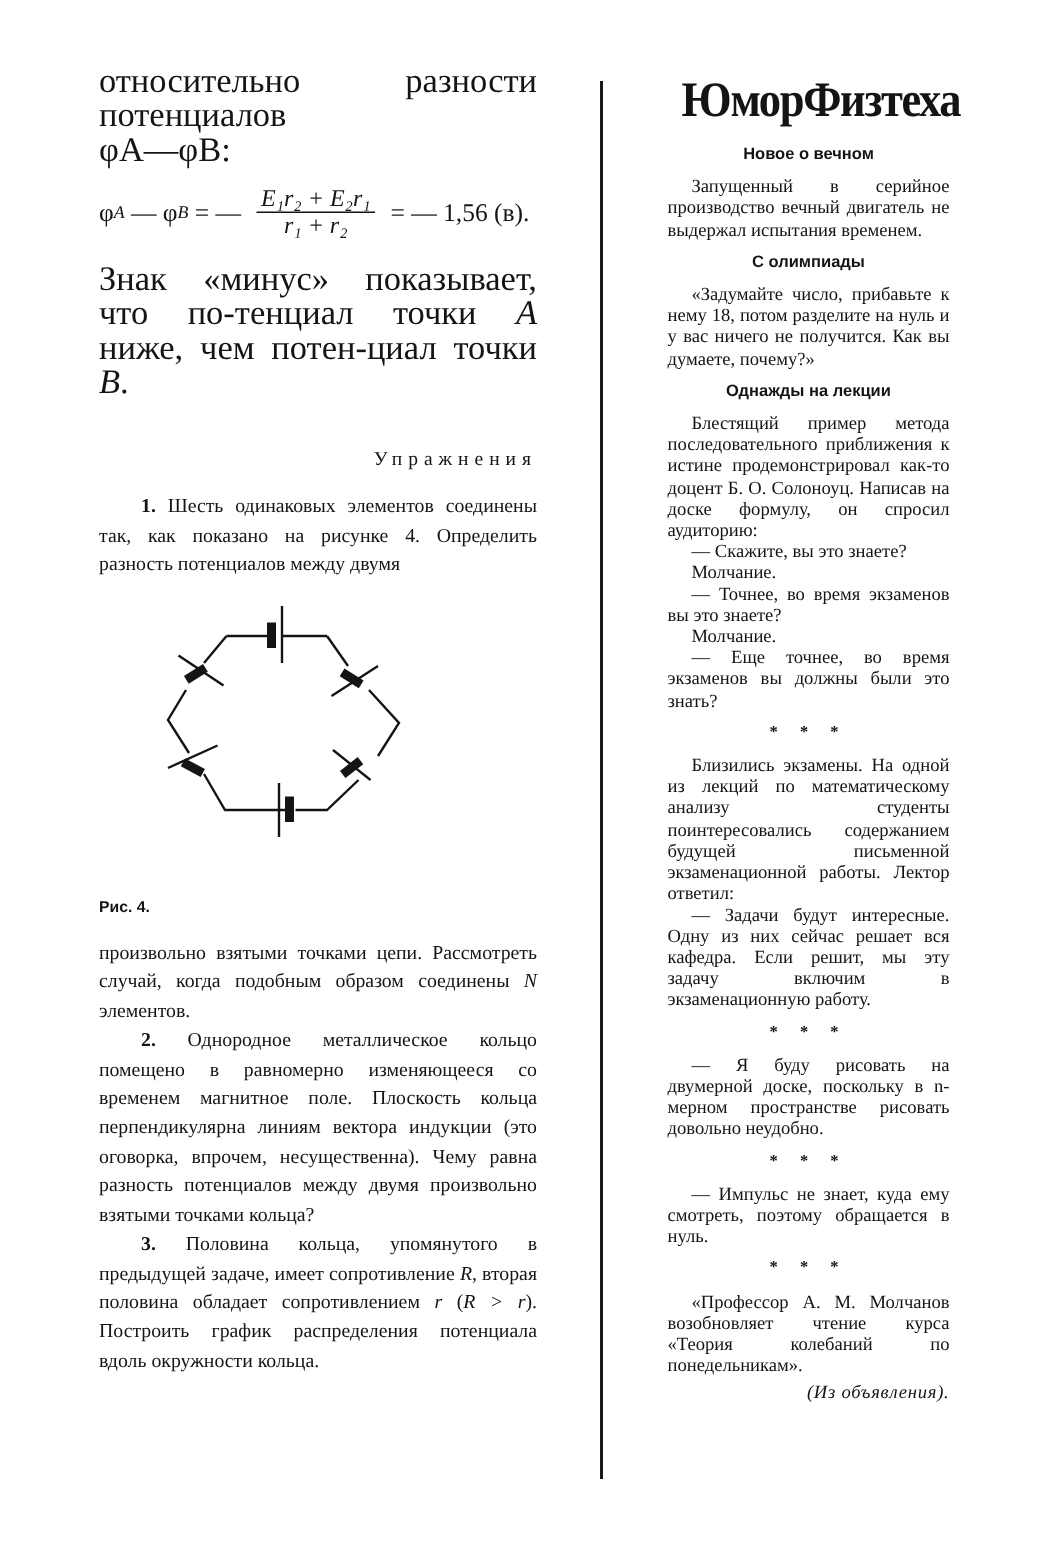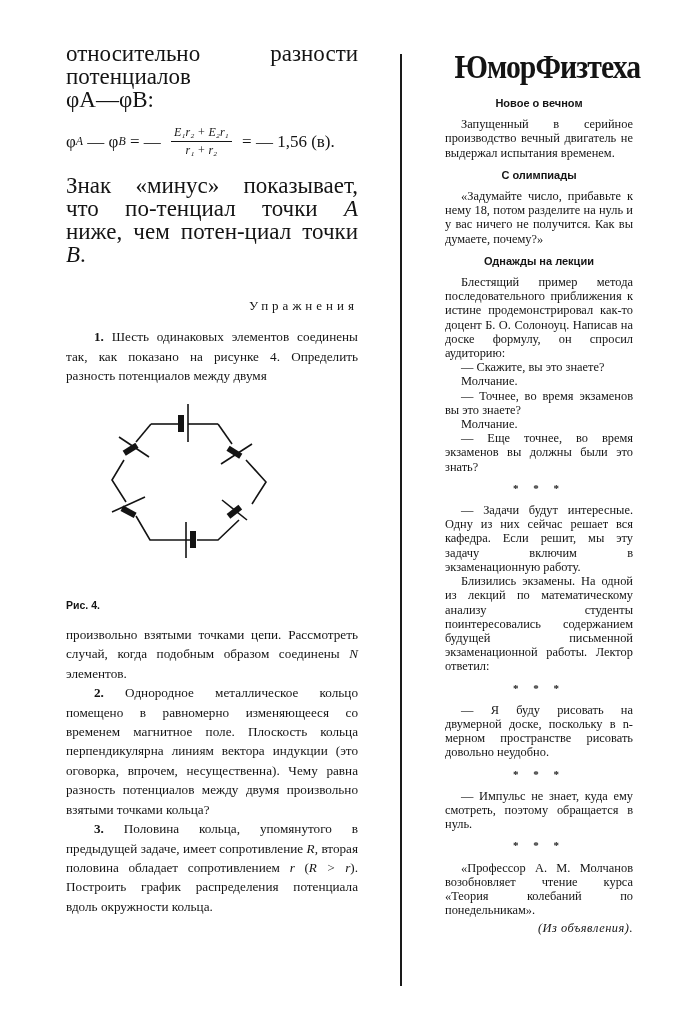--- a/index.html
+++ b/index.html
@@ -11,21 +11,21 @@
   .col-left {
     position: absolute; left: 66px; top: 42px; width: 292px;
     font-size: 13.2px; line-height: 19.4px;
   }
   .col-left p { margin: 0; text-align: justify; }
   .big { font-size: 23px; line-height: 23px; }
   .formula {
     display: flex; align-items: center; margin: 14px 0 16px 0;
     font-size: 17px; white-space: nowrap;
   }
-  .frac { display: inline-flex; flex-direction: column; align-items: center; margin: 0 6px; font-size: 12px; line-height: 15px; }
+  .frac { display: inline-flex; flex-direction: column; align-items: center; margin: 0 6px; font-size: 16px; line-height: 15px; }
   .frac .num { border-bottom: 1px solid #141414; padding: 0 3px 1px 3px; }
   .frac .den { padding-top: 1px; }
   .it { font-style: italic; }
   sub { font-size: 70%; }
   .section-title {
     text-align: right; letter-spacing: 4px; font-size: 13px;
     margin: 30px 0 12px 0;
   }
   .indent { text-indent: 28px; }
   .num-b { font-weight: bold; }
@@ -156,22 +156,22 @@
 
   <div class="rh">Однажды на лекции</div>
   <p class="indent">Блестящий пример метода последовательного приближения к истине продемонстрировал как-то доцент Б. О. Солоноуц. Написав на доске формулу, он спросил аудиторию:</p>
   <p class="indent">— Скажите, вы это знаете?</p>
   <p class="indent">Молчание.</p>
   <p class="indent">— Точнее, во время экзаменов вы это знаете?</p>
   <p class="indent">Молчание.</p>
   <p class="indent">— Еще точнее, во время экзаменов вы должны были это знать?</p>
 
   <div class="stars">* * *</div>
+  <p class="indent">Близились экзамены. На одной из лекций по математическому анализу студенты поинтересовались содержанием будущей письменной экзаменационной работы. Лектор ответил:</p>
   <p class="indent">— Задачи будут интересные. Одну из них сейчас решает вся кафедра. Если решит, мы эту задачу включим в экзаменационную работу.</p>
-  <p class="indent">Близились экзамены. На одной из лекций по математическому анализу студенты поинтересовались содержанием будущей письменной экзаменационной работы. Лектор ответил:</p>
 
   <div class="stars">* * *</div>
   <p class="indent">— Я буду рисовать на двумерной доске, поскольку в n-мерном пространстве рисовать довольно неудобно.</p>
 
   <div class="stars">* * *</div>
   <p class="indent">— Импульс не знает, куда ему смотреть, поэтому обращается в нуль.</p>
 
   <div class="stars">* * *</div>
   <p class="indent">«Профессор А. М. Молчанов возобновляет чтение курса «Теория колебаний по понедельникам».</p>
   <div class="source">(Из объявления).</div>

